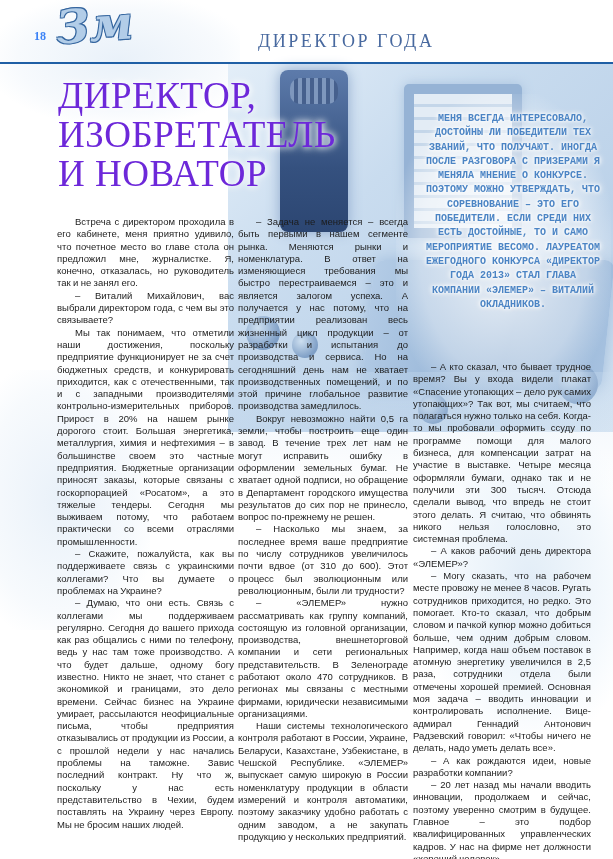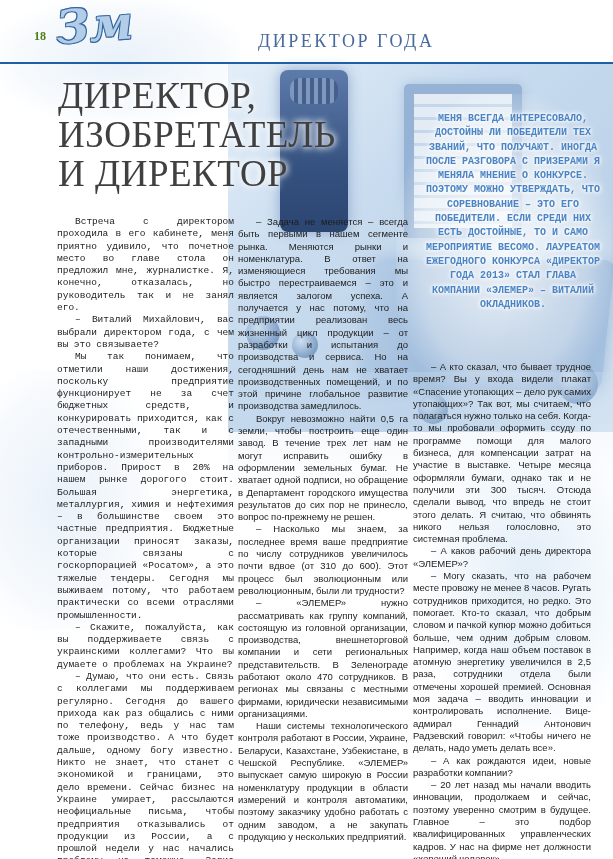--- a/index.html
+++ b/index.html
@@ -44,57 +44,57 @@
     background:radial-gradient(ellipse at center,#ffffffd9 0%,#ffffff66 55%,transparent 75%);
   }
   .wash{position:absolute;background:radial-gradient(ellipse at center,#e9f1f9 0%,#f7fafd 60%,transparent 80%);}
   .wash-topleft{left:0;top:0;width:240px;height:120px;}
   .wash-left{left:-30px;top:370px;width:180px;height:260px;}
   .wash-bottomright{left:430px;top:430px;width:200px;height:300px;background:radial-gradient(ellipse at center,#e2edf7 0%,#f4f9fd 55%,transparent 80%);}
 
   
   .page-number{
     position:absolute;left:34px;top:29px;
-    font-family:"Liberation Serif",serif;font-weight:bold;font-size:12px;color:#4d7c0f;
+    font-family:"Liberation Serif",serif;font-weight:bold;font-size:12px;color:#3b82f6;
   }
   .logo{
     position:absolute;left:56px;top:2px;
     font-family:"DejaVu Serif",serif;font-style:italic;font-weight:bold;font-size:46px;color:#b2cde8;
     text-shadow:-1px -1px 0 #35669f,1px -1px 0 #35669f,-1px 1px 0 #35669f,1px 1px 0 #35669f;
     transform:rotate(-4deg);line-height:1;
   }
   .section-label{
     position:absolute;left:258px;top:31px;
     font-family:"Liberation Serif",serif;font-size:18px;letter-spacing:2.5px;color:#48699f;
   }
   .header-rule{position:absolute;left:0;top:62px;width:613px;height:2px;background:#1f5fa5;}
 
   
   .title{
     position:absolute;left:58px;top:76px;width:360px;
     font-family:"Liberation Serif",serif;font-size:37px;line-height:39px;
-    color:#404040;letter-spacing:0.5px;
+    color:#6d28d9;letter-spacing:0.5px;
     text-shadow:0 0 6px #ffffff,0 0 10px #ffffff;
   }
 
   
   .pull-quote{
     position:absolute;left:424px;top:112px;width:178px;
     font-family:Liberation Mono, monospace;font-weight:bold;font-size:10px;line-height:14.3px;
     color:#4b84c4;text-align:center;text-transform:uppercase;
     text-shadow:0 0 3px #fff,0 0 5px #fff,0 0 7px #fff;
   }
 
   
   .col{
     position:absolute;font-size:9.5px;line-height:12.3px;color:#1c1c1c;
     text-align:justify;word-spacing:-0.3px;
   }
   .col p.para{margin:0;text-indent:18px;}
-  .col1{left:57px;top:216px;width:177px;height:604px;font-family:Liberation Mono, monospace;}
+  .col1{left:57px;top:216px;width:177px;height:604px;}
   .col2{left:238px;top:216px;width:170px;height:604px;}
   .col3{left:413px;top:361px;width:178px;height:460px;}
 </style>
 </head>
 <body>
 
 <div class="page">
 
   <div class="wash wash-topleft"></div>
   <div class="photo-main">
@@ -116,21 +116,21 @@
   <div class="wash-bottomright wash"></div>
 
   <div class="page-number">18</div>
   <div class="logo">Зм</div>
   <div class="section-label">ДИРЕКТОР ГОДА</div>
   <div class="header-rule"></div>
 
   <div class="title">
     <div>ДИРЕКТОР,</div>
     <div>ИЗОБРЕТАТЕЛЬ</div>
-    <div>И ДИРЕКТОР</div>
+    <div>И НОВАТОР</div>
   </div>
 
   <div class="pull-quote">Меня всегда интересовало, достойны ли победители тех званий, что получают. Иногда после разговора с призерами я меняла мнение о конкурсе. Поэтому можно утверждать, что соревнование – это его победители. Если среди них есть достойные, то и само мероприятие весомо. Лауреатом Ежегодного конкурса «Директор года 2013» стал глава компании «ЭЛЕМЕР» – Виталий Окладников.</div>
 
   <div class="col col1">
       <p class="para">Встреча с директором проходила в его кабинете, меня приятно удивило, что почетное место во главе стола он предложил мне, журналистке. Я, конечно, отказалась, но руководитель так и не занял его.</p>
       <p class="para">– Виталий Михайлович, вас выбрали директором года, с чем вы это связываете?</p>
       <p class="para">Мы так понимаем, что отметили наши достижения, поскольку предприятие функционирует не за счет бюджетных средств, и конкурировать приходится, как с отечественными, так и с западными производителями контрольно-измерительных приборов. Прирост в 20% на нашем рынке дорогого стоит. Большая энергетика, металлургия, химия и нефтехимия – в большинстве своем это частные предприятия. Бюджетные организации приносят заказы, которые связаны с госкорпорацией «Росатом», а это тяжелые тендеры. Сегодня мы выживаем потому, что работаем практически со всеми отраслями промышленности.</p>
       <p class="para">– Скажите, пожалуйста, как вы поддерживаете связь с украинскими коллегами? Что вы думаете о проблемах на Украине?</p>
       <p class="para">– Думаю, что они есть. Связь с коллегами мы поддерживаем регулярно. Сегодня до вашего прихода как раз общались с ними по телефону, ведь у нас там тоже производство. А что будет дальше, одному богу известно. Никто не знает, что станет с экономикой и границами, это дело времени. Сейчас бизнес на Украине умирает, рассылаются неофициальные письма, чтобы предприятия отказывались от продукции из России, а с прошлой недели у нас начались проблемы на таможне. Завис последний контракт. Ну что ж, поскольку у нас есть представительство в Чехии, будем поставлять на Украину через Европу. Мы не бросим наших людей.</p>

